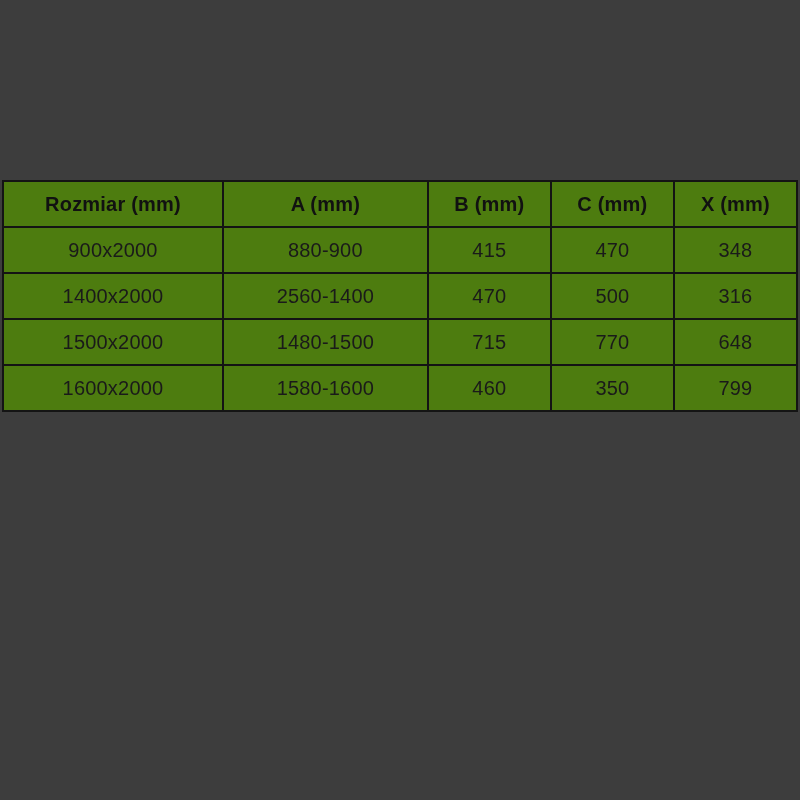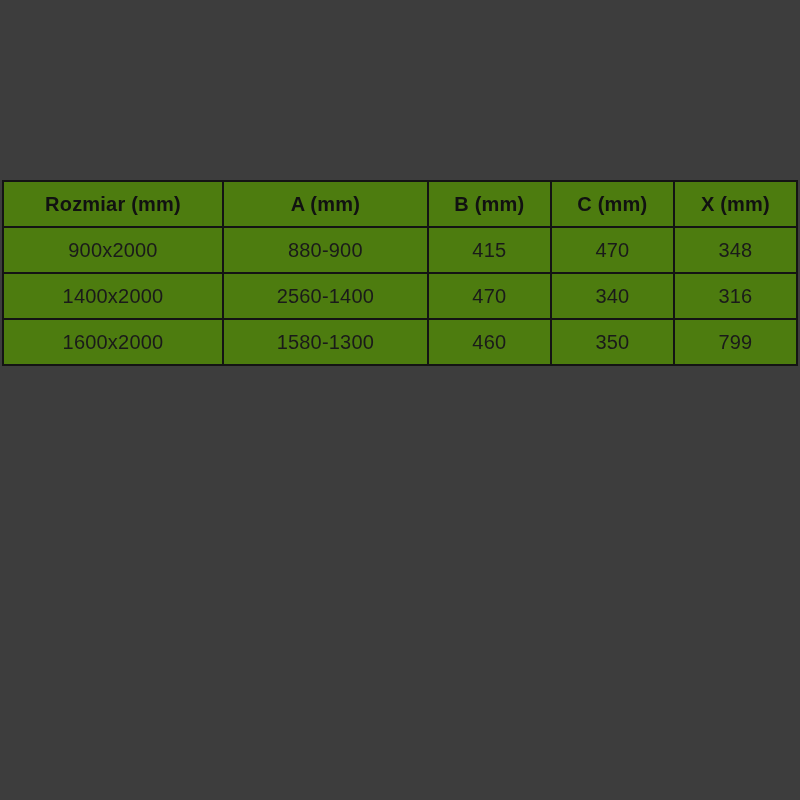--- a/index.html
+++ b/index.html
@@ -74,25 +74,32 @@
           <td>900x2000</td>
           <td>880-900</td>
           <td>415</td>
           <td>470</td>
           <td>348</td>
         </tr>
         <tr>
           <td>1400x2000</td>
           <td>2560-1400</td>
           <td>470</td>
-          <td>340</td>
+          <td>500</td>
           <td>316</td>
         </tr>
         <tr>
+          <td>1500x2000</td>
+          <td>1480-1500</td>
+          <td>715</td>
+          <td>770</td>
+          <td>648</td>
+        </tr>
+        <tr>
           <td>1600x2000</td>
-          <td>1580-1300</td>
+          <td>1580-1600</td>
           <td>460</td>
           <td>350</td>
           <td>799</td>
         </tr>
       </tbody>
   </table>
 </div>
 
 </body></html>

